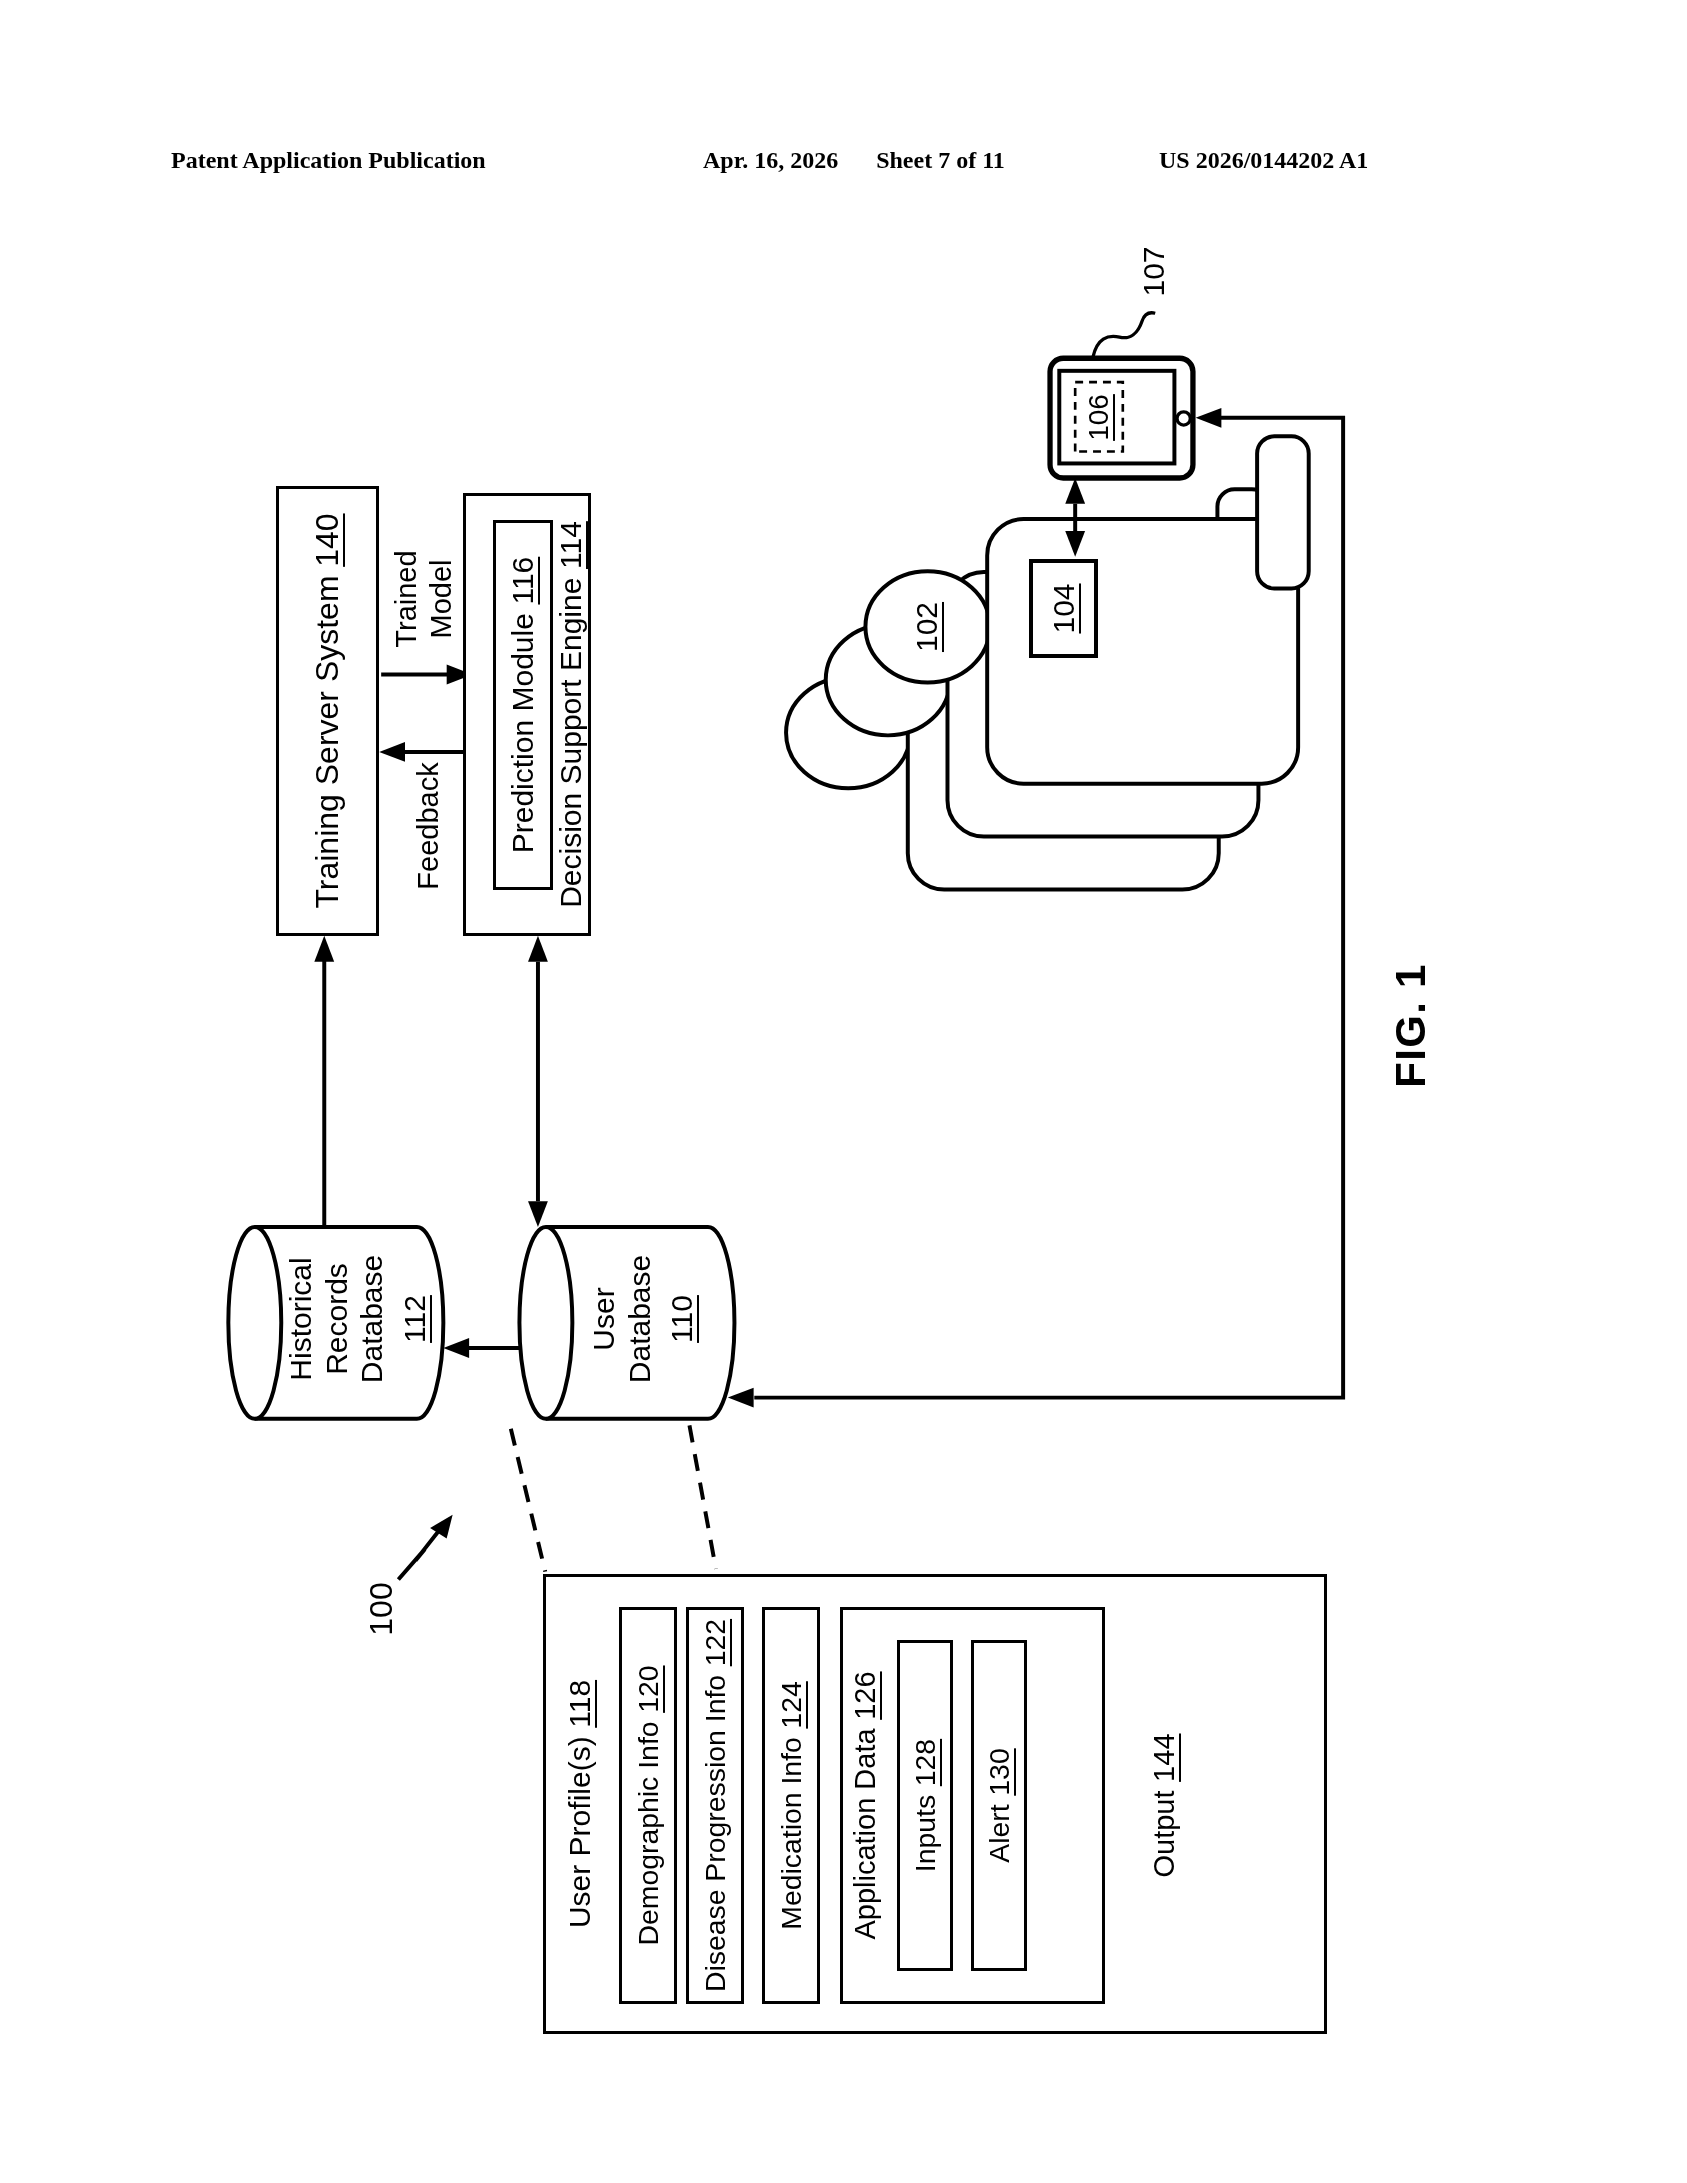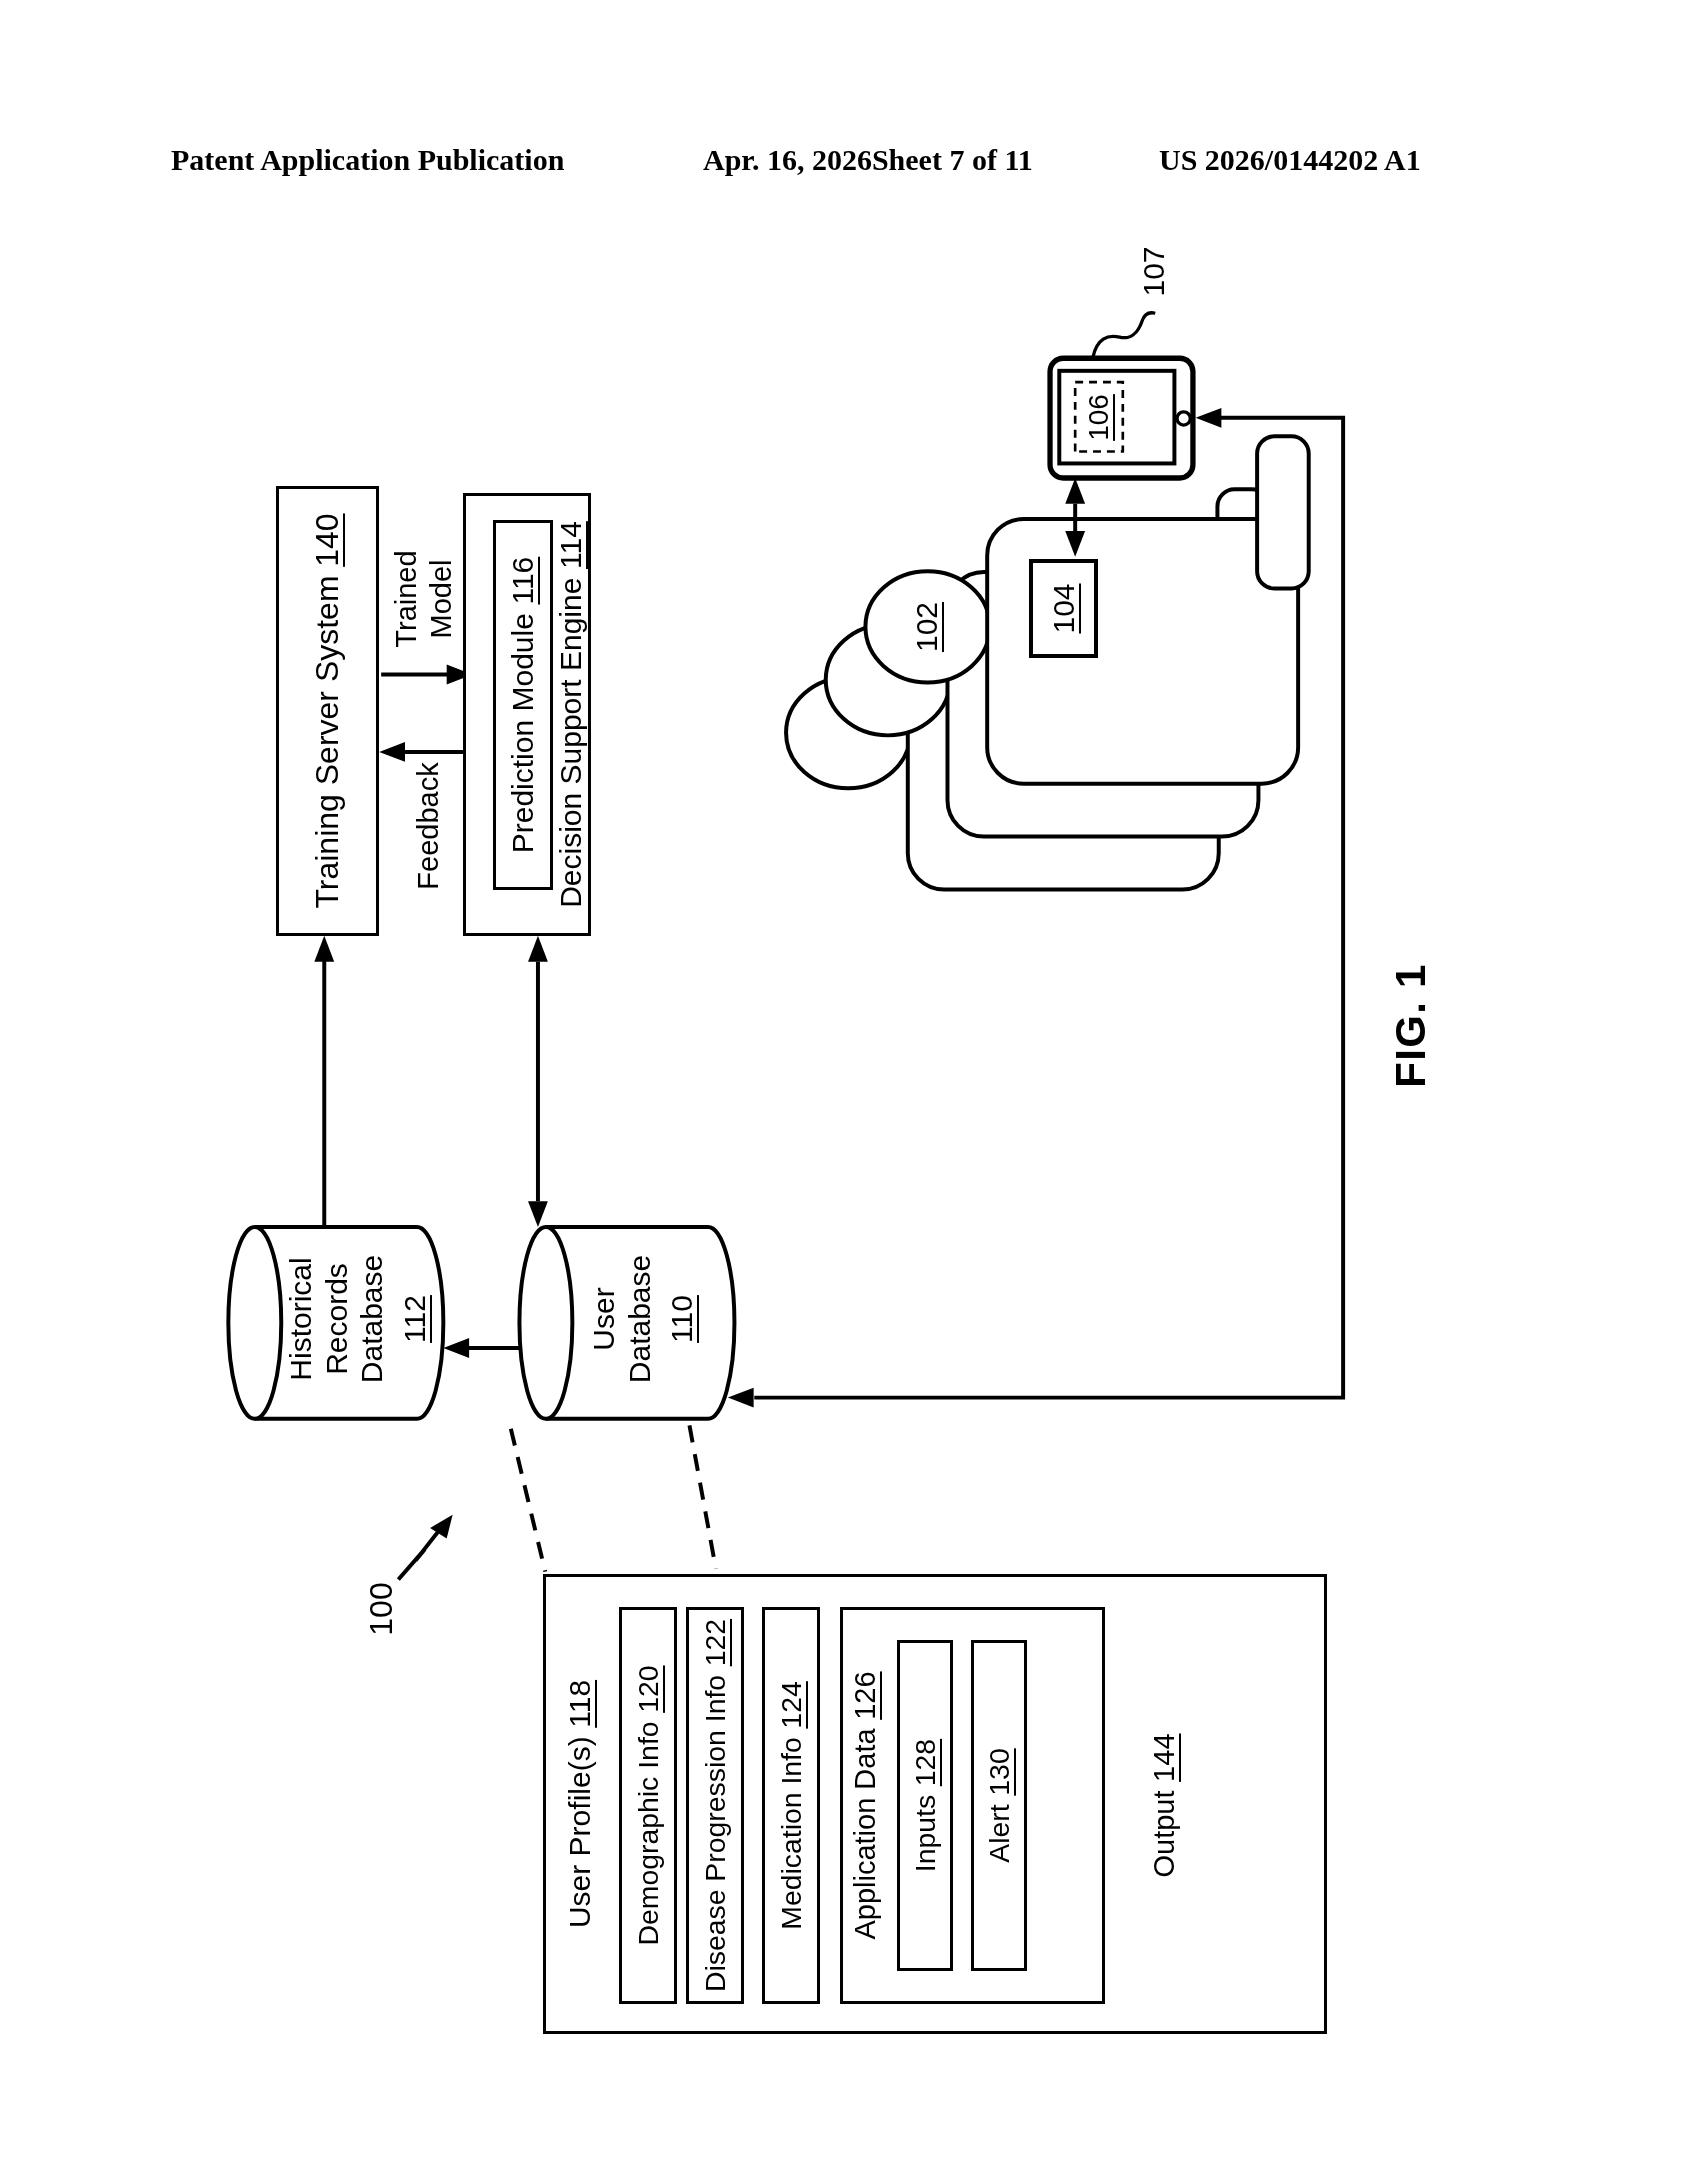--- a/index.html
+++ b/index.html
@@ -1,22 +1,22 @@
 <!DOCTYPE html>
 <html style="font-size:10.6px"><head>
 <meta charset="utf-8">
 <style>
   html,body{margin:0;padding:0;background:#ffffff;}
   #page{position:relative;width:1687px;height:2183px;background:#fff;overflow:hidden;
         font-family:"Liberation Sans",sans-serif;color:#000;}
   
   .hdr{position:absolute;top:140px;height:40px;line-height:40px;
-       font-family:"Liberation Serif",serif;font-weight:bold;font-size:30px;white-space:nowrap;}
+       font-family:"Liberation Serif",serif;font-weight:bold;font-size:24px;white-space:nowrap;}
   #hdr-left{left:171px;}
-  #hdr-center{left:703px;display:flex;text-align:right;}
+  #hdr-center{left:703px;display:flex;gap:38px;text-align:right;}
   #hdr-right{left:1159px;}
   
   #fig{position:absolute;left:225px;top:218px;width:1224px;height:1826px;}
   #landscape{position:absolute;left:0;top:0;width:1826px;height:1224px;
              transform-origin:0 0;transform:rotate(-90deg) translate(-1826px,0);}
   #diagram-svg{position:absolute;left:0;top:0;}
   .lbl{position:absolute;display:flex;align-items:center;justify-content:center;
        text-align:center;font-size:30px;line-height:1.18;white-space:pre-line;}
   .num{text-decoration:underline;text-decoration-thickness:2.3px;text-underline-offset:4.6px;}
   .gap{display:inline-block;width:8.6px;}

